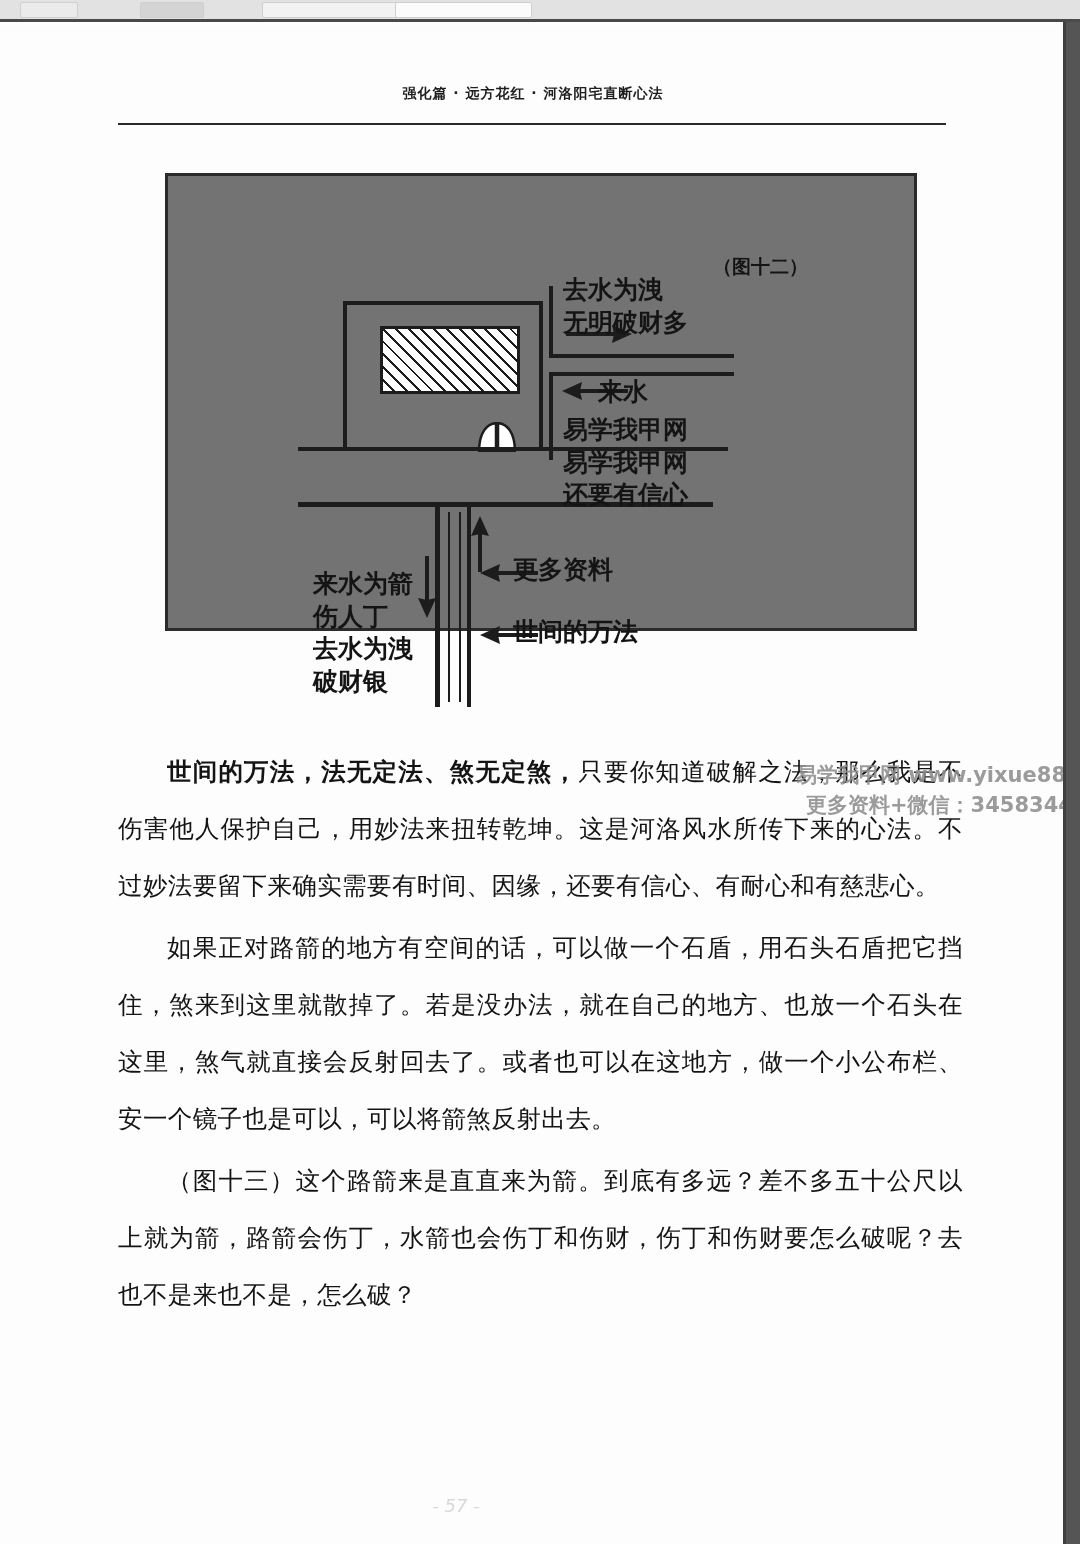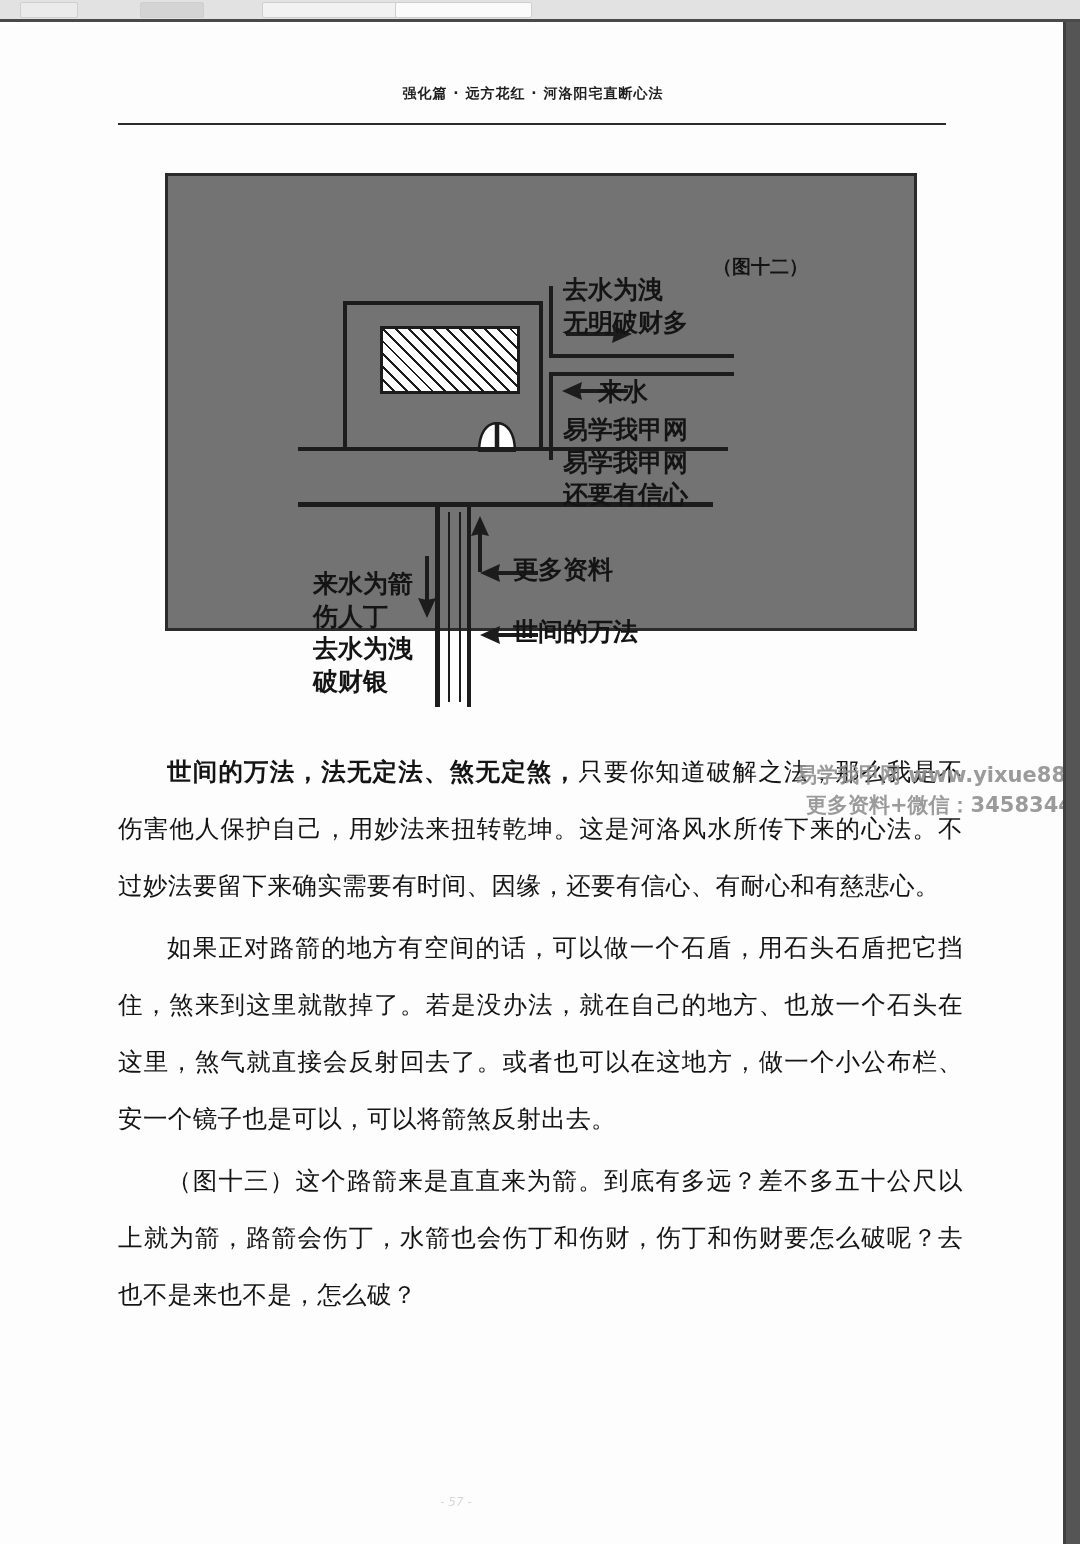--- a/index.html
+++ b/index.html
@@ -228,21 +228,21 @@
   }
   #watermark-line2 { margin-left: 10px; }
 
   
   #page-footer-number {
     position: absolute;
     left: 0; top: 1470px;
     width: 912px;
     text-align: center;
     font-family: "DejaVu Sans", "Liberation Sans", sans-serif;
-    font-size: 12px;
+    font-size: 18px;
     color: #d8d8d8;
     font-style: italic;
   }
 </style>
 </head>
 <body>
 
 <div id="viewer-chrome-strip">
   <div class="chrome-ghost" id="chrome-ghost-a"></div>
   <div class="chrome-ghost" id="chrome-ghost-b"></div>

